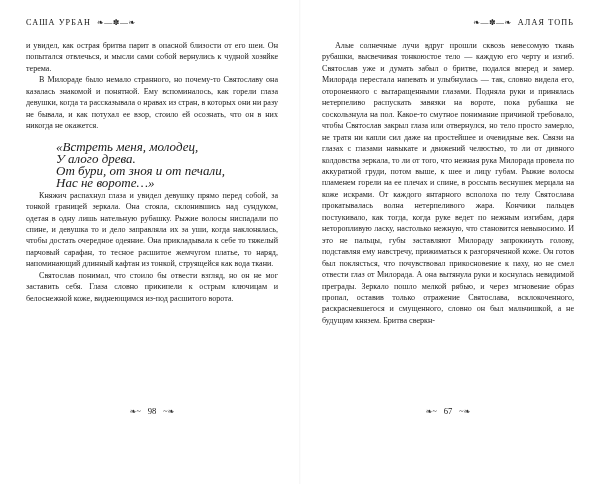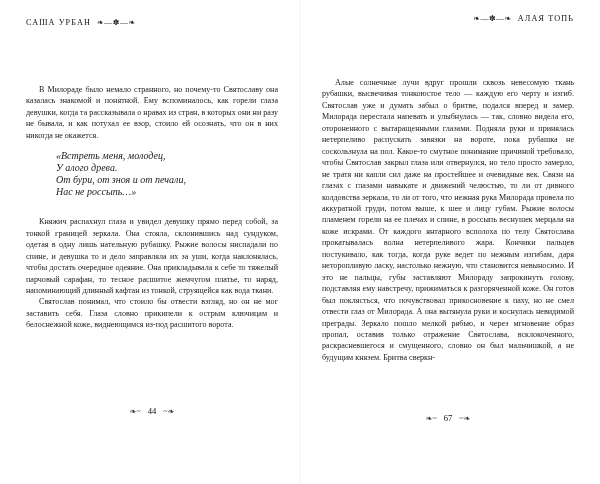--- a/index.html
+++ b/index.html
@@ -22,21 +22,20 @@
     display: flex;
   }
   .page {
     position: relative;
     width: 300px;
     height: 432px;
     box-sizing: border-box;
     padding: 14px 22px 10px 26px;
     display: flex;
     flex-direction: column;
-    gap: 44px;
   }
   .page.right {
     padding: 14px 26px 10px 22px;
   }
   .running-head {
     display: flex;
     align-items: center;
     justify-content: flex-start;
     height: 16px;
     margin-bottom: 10px;
@@ -67,23 +66,23 @@
     hyphens: manual;
   }
   .body-text p {
     margin: 0;
     text-indent: 13px;
   }
   .body-text p.noindent {
     text-indent: 0;
   }
   .verse {
-    margin: 9px 0 18px 0;
+    margin: 9px 0 1px 0;
     font-style: italic;
-    font-size: 10px;
+    font-size: 13px;
     line-height: 12px;
     padding-left: 30px;
     font-family: Liberation Serif, serif;
   }
   .verse div {
     white-space: nowrap;
   }
   .folio {
     height: 22px;
     display: flex;
@@ -113,36 +112,37 @@
 
 <div class="spread">
 
   <div class="page left">
     <div class="running-head">
       <span class="rh-text">САША УРБАН</span>
       <span class="ornament">❧—✽—❧</span>
     </div>
 
     <div class="body-text">
+      <p class="noindent">и увидел, как острая бритва парит в опасной близости от его шеи. Он попытался отвлечься, и мысли сами собой вернулись к чудной хозяйке терема.</p>
       <p>В Милораде было немало странного, но почему-то Святославу она казалась знакомой и понятной. Ему вспоминалось, как горели глаза девушки, когда та рассказывала о нравах из стран, в которых они ни разу не бывала, и как потухал ее взор, стоило ей осознать, что он в них никогда не окажется.</p>
 
       <div class="verse">
         <div>«Встреть меня, молодец,</div>
         <div>У алого древа.</div>
         <div>От бури, от зноя и от печали,</div>
-        <div>Нас не россыпь…»</div>
+        <div>Нас не вороте…»</div>
       </div>
 
       <p>Княжич распахнул глаза и увидел девушку прямо перед собой, за тонкой границей зеркала. Она стояла, склонившись над сундуком, одетая в одну лишь нательную рубашку. Рыжие волосы ниспадали по спине, и девушка то и дело заправляла их за уши, когда наклонялась, чтобы достать очередное одеяние. Она прикладывала к себе то тяжелый парчовый сарафан, то тесное расшитое жемчугом платье, то наряд, напоминающий длинный кафтан из тонкой, струящейся как вода ткани.</p>
       <p>Святослав понимал, что стоило бы отвести взгляд, но он не мог заставить себя. Глаза словно прикипели к острым ключицам и белоснежной коже, виднеющимся из-под расшитого ворота.</p>
     </div>
 
     <div class="folio">
       <span class="orn">❧~</span>
-      <span>44</span>
+      <span>98</span>
       <span class="orn">~❧</span>
     </div>
   </div>
 
   <div class="page right">
     <div class="running-head">
       <span class="ornament">❧—✽—❧</span>
       <span class="rh-text">АЛАЯ ТОПЬ</span>
     </div>
 

